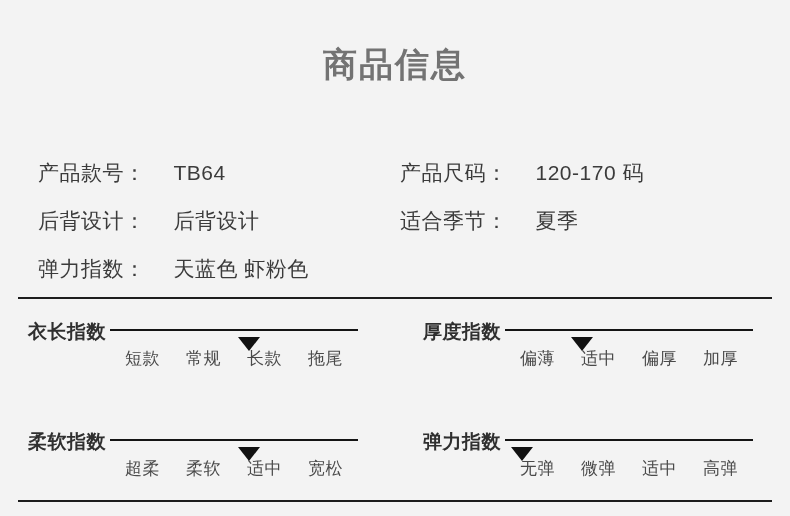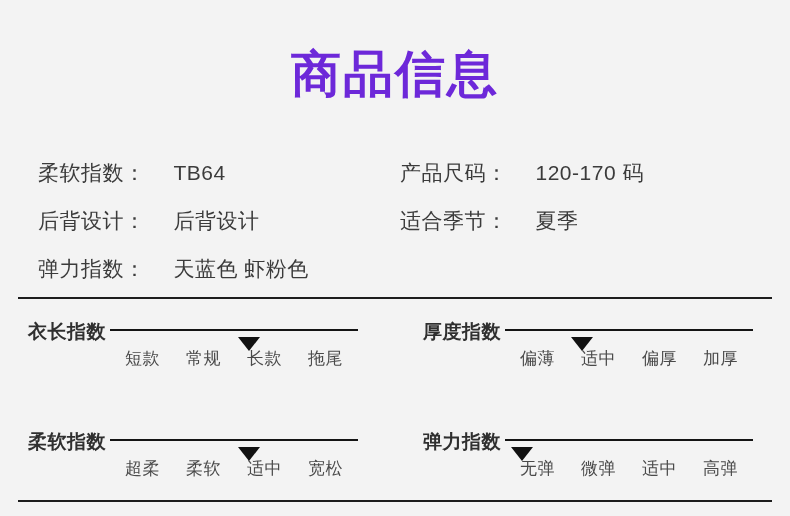--- a/index.html
+++ b/index.html
@@ -25,24 +25,24 @@
 
   
   .title-wrap {
     position: absolute;
     top: 44px;
     left: 0;
     width: 790px;
     text-align: center;
   }
   .title {
-    font-size: 50px;
+    font-size: 34px;
     font-weight: 700;
     letter-spacing: 2px;
-    color: #6d28d9;
+    color: #737373;
     line-height: 1.2;
   }
 
   
   .specs {
     position: absolute;
     top: 148px;
     left: 38px;
     width: 714px;
   }
@@ -142,21 +142,21 @@
 <div class="page">
 
   <div class="title-wrap">
     <div class="title">商品信息</div>
   </div>
 
   <div class="specs">
 
     <div class="spec-row">
       <div class="spec-cell left">
-        <span class="spec-key">柔软指数：</span><span class="spec-val">TB64</span>
+        <span class="spec-key">产品款号：</span><span class="spec-val">TB64</span>
       </div>
       <div class="spec-cell right">
         <span class="spec-key">产品尺码：</span><span class="spec-val">120-170 码</span>
       </div>
     </div>
 
     <div class="spec-row">
       <div class="spec-cell left">
         <span class="spec-key">后背设计：</span><span class="spec-val">后背设计</span>
       </div>

